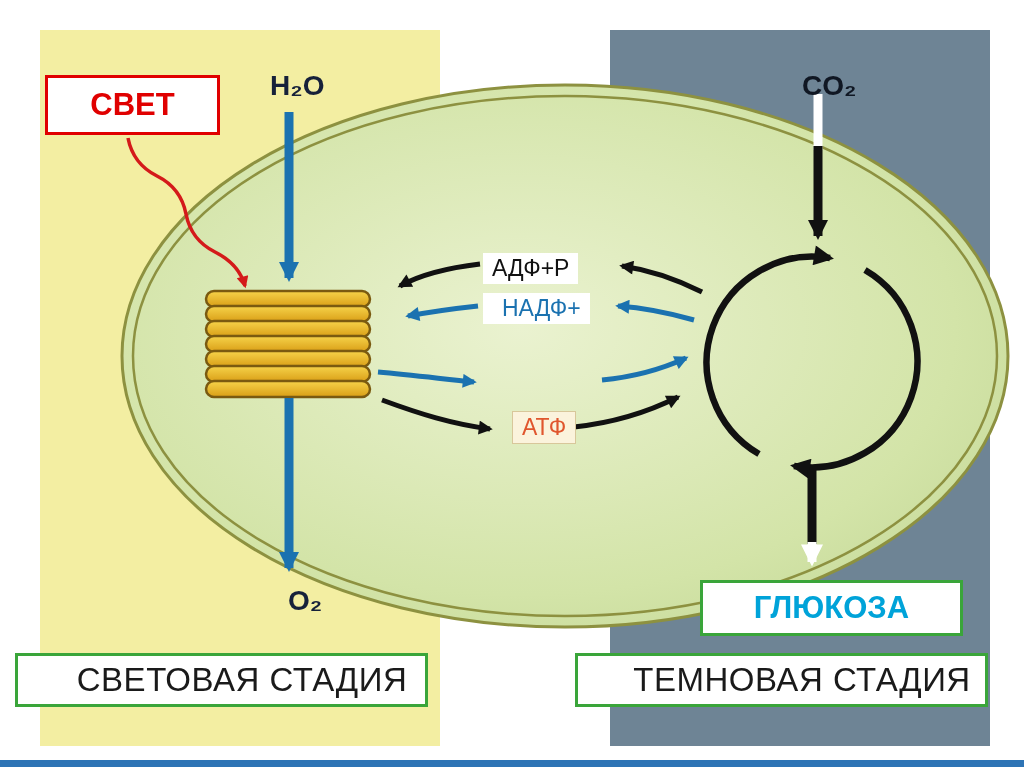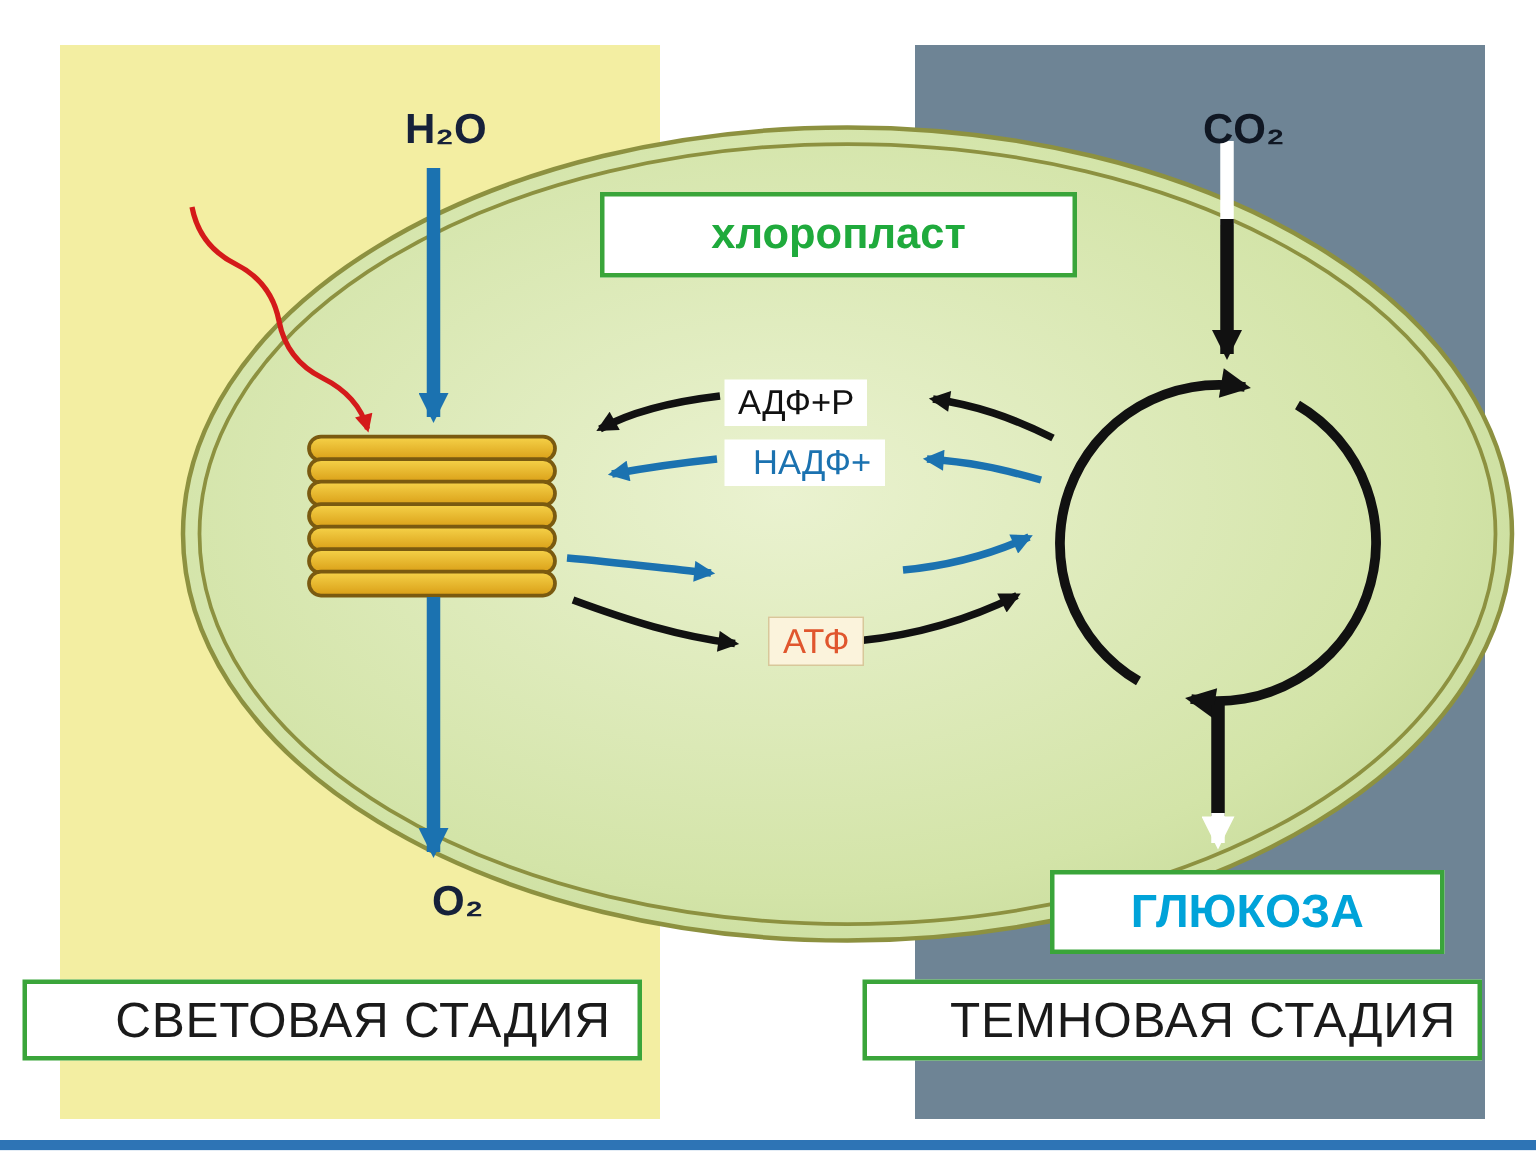--- a/index.html
+++ b/index.html
@@ -113,21 +113,21 @@
     <path d="M480 264 C446 268 418 276 400 286" stroke="#111111" stroke-width="5" fill="none" marker-end="url(#headBlack)"></path>
     <path d="M702 292 C674 278 650 270 622 266" stroke="#111111" stroke-width="5" fill="none" marker-end="url(#headBlack)"></path>
     <path d="M694 320 C666 312 646 308 618 306" stroke="#1b72b0" stroke-width="5" fill="none" marker-end="url(#headBlue)"></path>
     <path d="M478 306 C450 309 430 312 408 316" stroke="#1b72b0" stroke-width="5" fill="none" marker-end="url(#headBlue)"></path>
     <path d="M378 372 C412 375 444 379 474 382" stroke="#1b72b0" stroke-width="5" fill="none" marker-end="url(#headBlue)"></path>
     <path d="M602 380 C634 377 662 369 686 358" stroke="#1b72b0" stroke-width="5" fill="none" marker-end="url(#headBlue)"></path>
     <path d="M382 400 C420 414 452 424 490 429" stroke="#111111" stroke-width="5" fill="none" marker-end="url(#headBlack)"></path>
     <path d="M574 427 C612 423 648 412 678 397" stroke="#111111" stroke-width="5" fill="none" marker-end="url(#headBlack)"></path>
   </svg>
 
-  <div class="frame frame-chloroplast">хлоропласт</div>
+  <div class="frame frame-light">СВЕТ</div>
   <div class="frame frame-glucose">ГЛЮКОЗА</div>
   <div class="frame frame-stage frame-stage-light">СВЕТОВАЯ СТАДИЯ</div>
   <div class="frame frame-stage frame-stage-dark">ТЕМНОВАЯ СТАДИЯ</div>
 
   <div class="chem chem-h2o">H₂O</div>
   <div class="chem chem-co2">CO₂</div>
   <div class="chem chem-o2">O₂</div>
 
   <div class="chip chip-adp">АДФ+Р</div>
   <div class="chip chip-nadp">НАДФ+</div>

